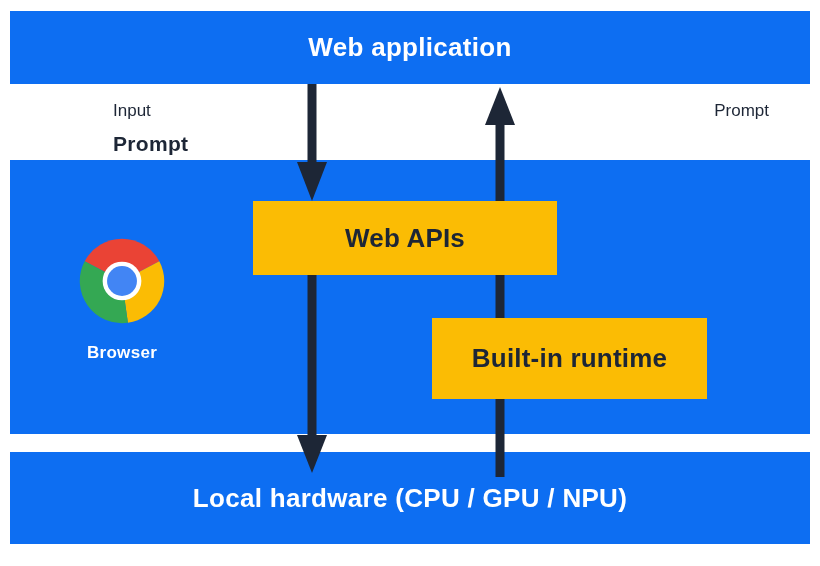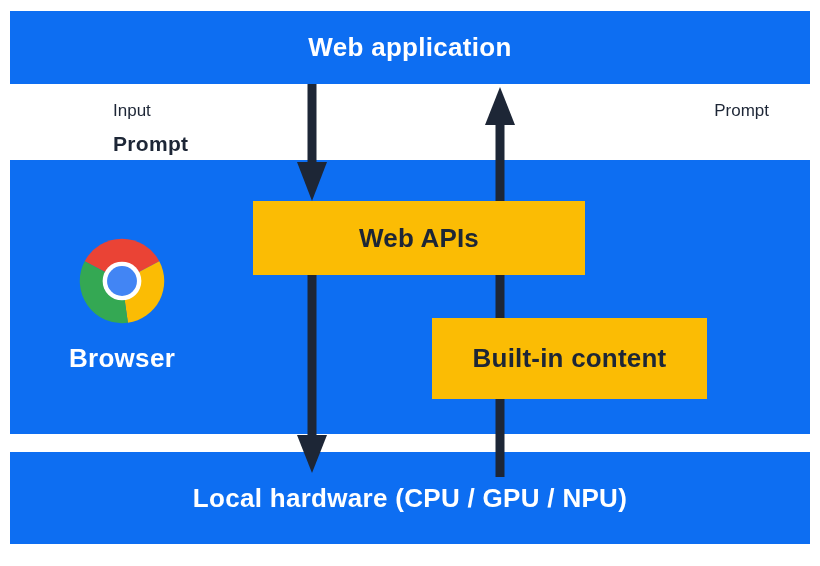--- a/index.html
+++ b/index.html
@@ -40,27 +40,27 @@
   .io-value{font-size:21px;line-height:25px;font-weight:bold;margin-top:10px;letter-spacing:0.3px;}
 
   .arrows{position:absolute;left:0;top:0;z-index:2;color:var(--ink);}
 
   .box{
     position:absolute;background:var(--box-yellow);color:var(--ink);
     display:flex;align-items:center;justify-content:center;flex-direction:column;
     font-weight:bold;font-size:26px;text-align:center;letter-spacing:0.2px;
     z-index:3;
   }
-  .web-apis-box{left:253px;top:201px;width:332px;height:74px;}
+  .web-apis-box{left:253px;top:201px;width:304px;height:74px;}
   .builtin-box{left:432px;top:318px;width:275px;height:81px;line-height:31px;}
 
   .chrome-icon{position:absolute;left:78px;top:237px;width:88px;height:88px;z-index:3;}
   .browser-label{
     position:absolute;left:58px;top:343px;width:128px;
-    text-align:center;color:#ffffff;font-weight:bold;font-size:26px;
+    text-align:center;color:#ffffff;font-weight:bold;font-size:17px;
     letter-spacing:0.3px;z-index:3;
   }
 </style>
 </head>
 <body>
 
 <div class="canvas">
 
   <div class="bar top-bar">
     <span class="bar-title">Web application</span>
@@ -99,20 +99,20 @@
     <path d="M50,50 L56.7,97.5 A48,48 0 0 1 7.6,27.5 Z" style="fill:var(--chrome-green)"></path>
     <circle cx="50" cy="50" r="22" fill="#ffffff"></circle>
     <circle cx="50" cy="50" r="17" style="fill:var(--chrome-blue)"></circle>
   </svg>
   <div class="browser-label">Browser</div>
 
   <div class="box web-apis-box">
     <span>Web APIs</span>
   </div>
   <div class="box builtin-box">
-    <span>Built-in content</span>
+    <span>Built-in runtime</span>
   </div>
 
   <div class="bar bottom-bar">
     <span class="bar-title">Local hardware (CPU / GPU / NPU)</span>
   </div>
 
 </div>
 
 </body></html>

